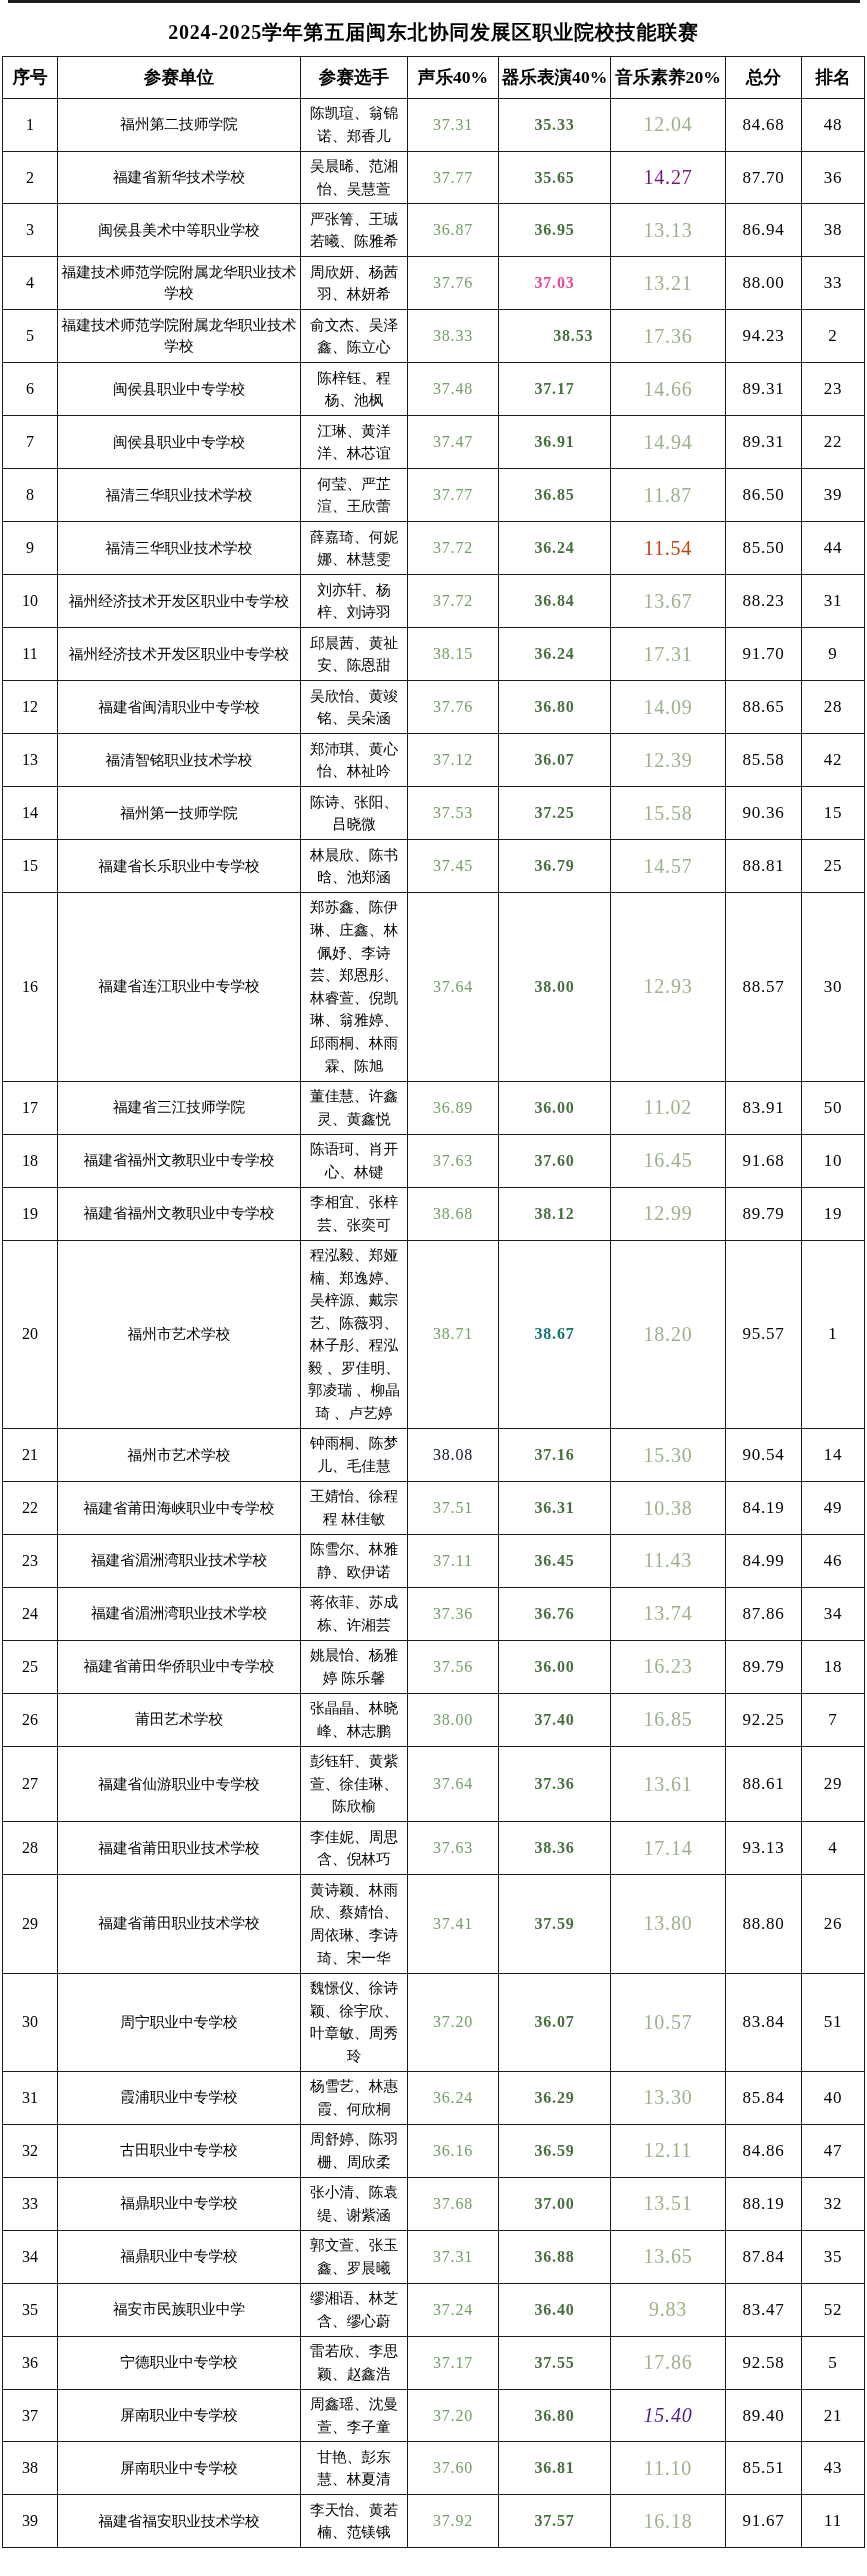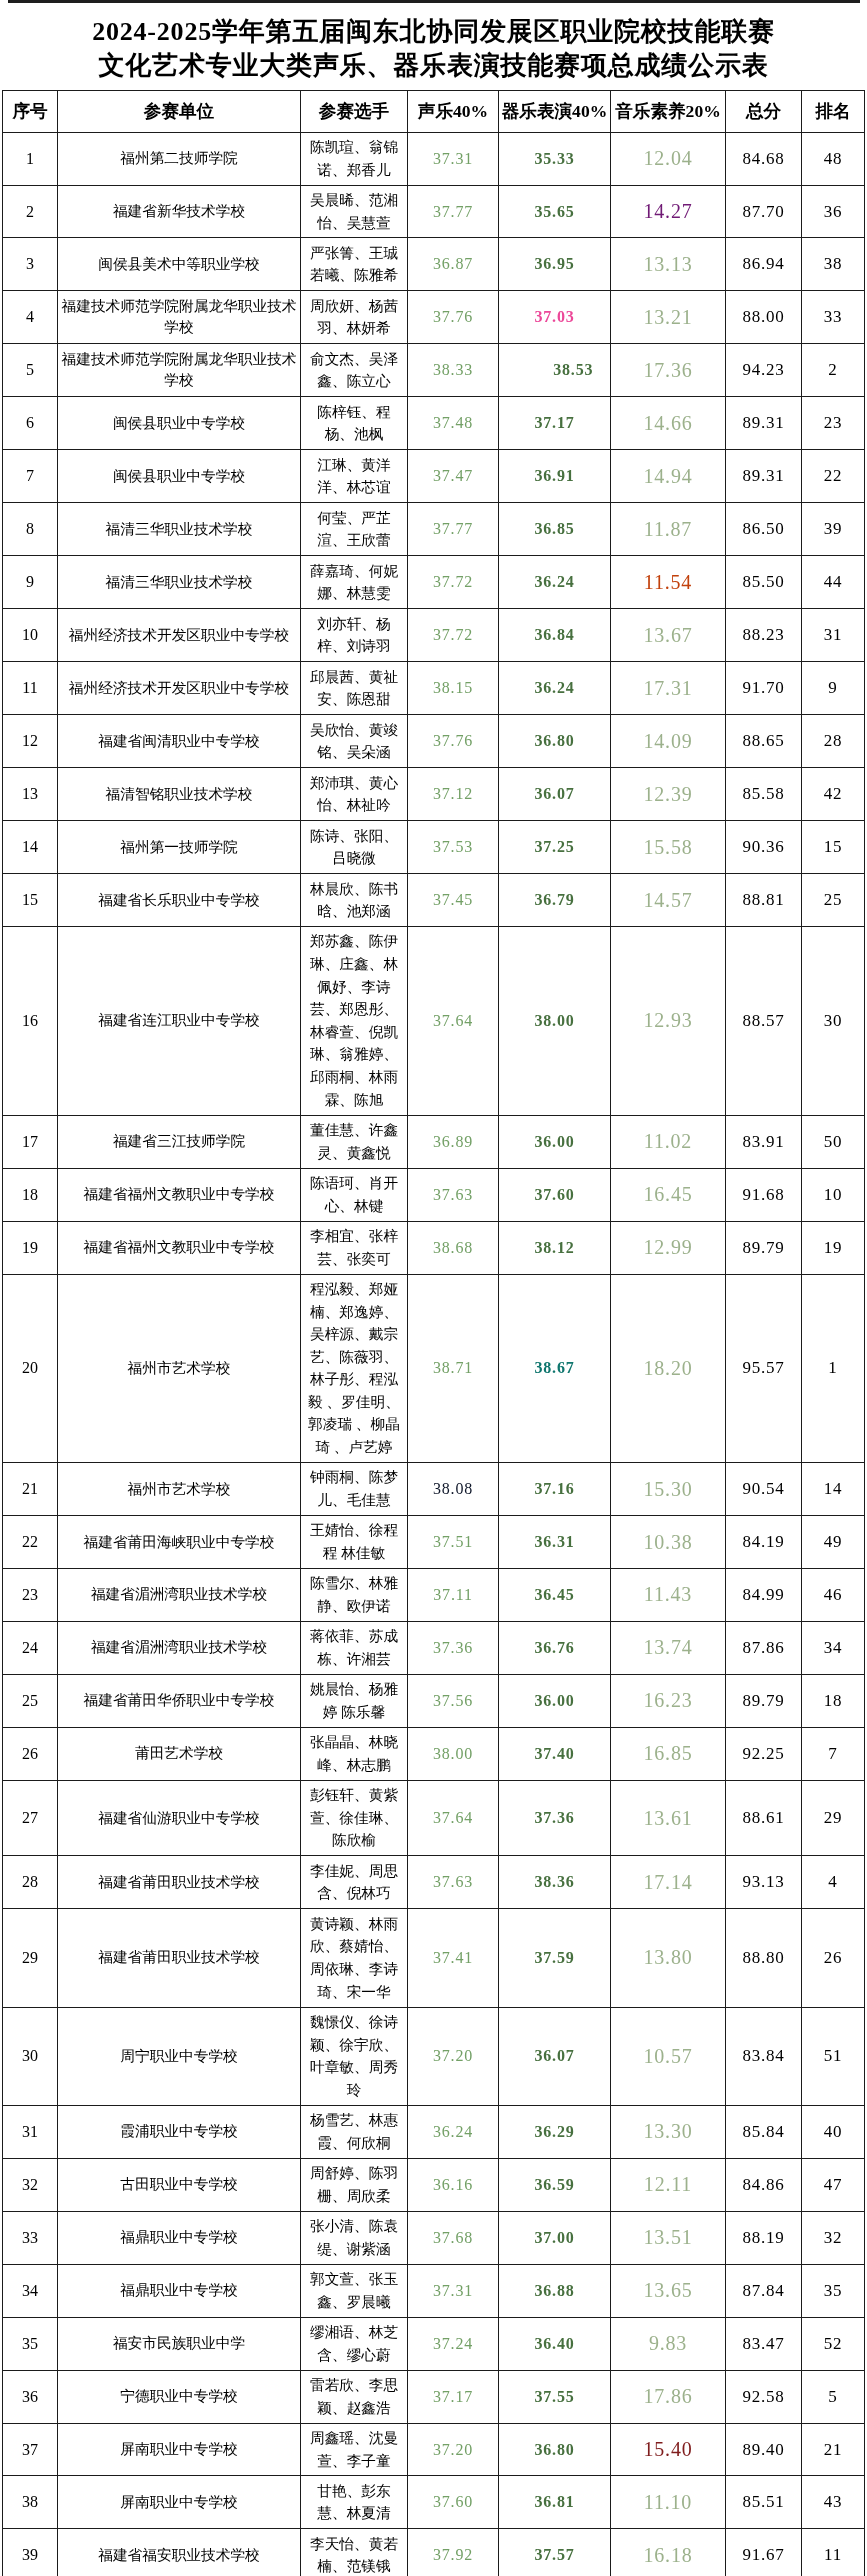--- a/index.html
+++ b/index.html
@@ -18,21 +18,21 @@
   .top-edge {
     height: 3.4px;
     background: #1e1e1e;
     margin: 0 7.5px;
   }
   .title-block {
     padding: 11.7px 8.4px 5px 8.4px;
     text-align: center;
   }
   .title-line {
-    font-size: 26px;
+    font-size: 20px;
     font-weight: bold;
     line-height: 34px;
     letter-spacing: 0.8px;
     white-space: nowrap;
   }
   table.results {
     width: 862px;
     margin: 1.7px auto 0 auto;
     border-collapse: collapse;
     table-layout: fixed;
@@ -89,21 +89,20 @@
   }
 </style>
 </head>
 <body>
 
 <div class="page">
   <div class="top-edge"></div>
 
   <div class="title-block">
     <div class="title-line">2024-2025学年第五届闽东北协同发展区职业院校技能联赛</div>
-    <div class="title-line">文化艺术专业大类声乐、器乐表演技能赛项总成绩公示表</div>
   </div>
 
   <table class="results">
     <colgroup>
       <col style="width:55px">
       <col style="width:243px">
       <col style="width:107px">
       <col style="width:91px">
       <col style="width:112px">
       <col style="width:115px">
@@ -518,21 +517,21 @@
       <td class="c-total">92.58</td>
       <td class="c-rank">5</td>
     </tr>
 
     <tr class="data-row">
       <td class="c-no">37</td>
       <td class="c-school">屏南职业中专学校</td>
       <td class="c-contestants">周鑫瑶、沈曼萱、李子童</td>
       <td class="c-vocal" style="color: rgb(115, 160, 102);">37.20</td>
       <td class="c-instr" style="color: rgb(71, 112, 63);">36.80</td>
-      <td class="c-lit" style="color: #7f1d1d;">15.40</td>
+      <td class="c-lit" style="color: #4c1d95; font-style: italic;">15.40</td>
       <td class="c-total">89.40</td>
       <td class="c-rank">21</td>
     </tr>
 
     <tr class="data-row">
       <td class="c-no">38</td>
       <td class="c-school">屏南职业中专学校</td>
       <td class="c-contestants">甘艳、彭东慧、林夏清</td>
       <td class="c-vocal" style="color: rgb(115, 160, 102);">37.60</td>
       <td class="c-instr" style="color: rgb(71, 112, 63);">36.81</td>

